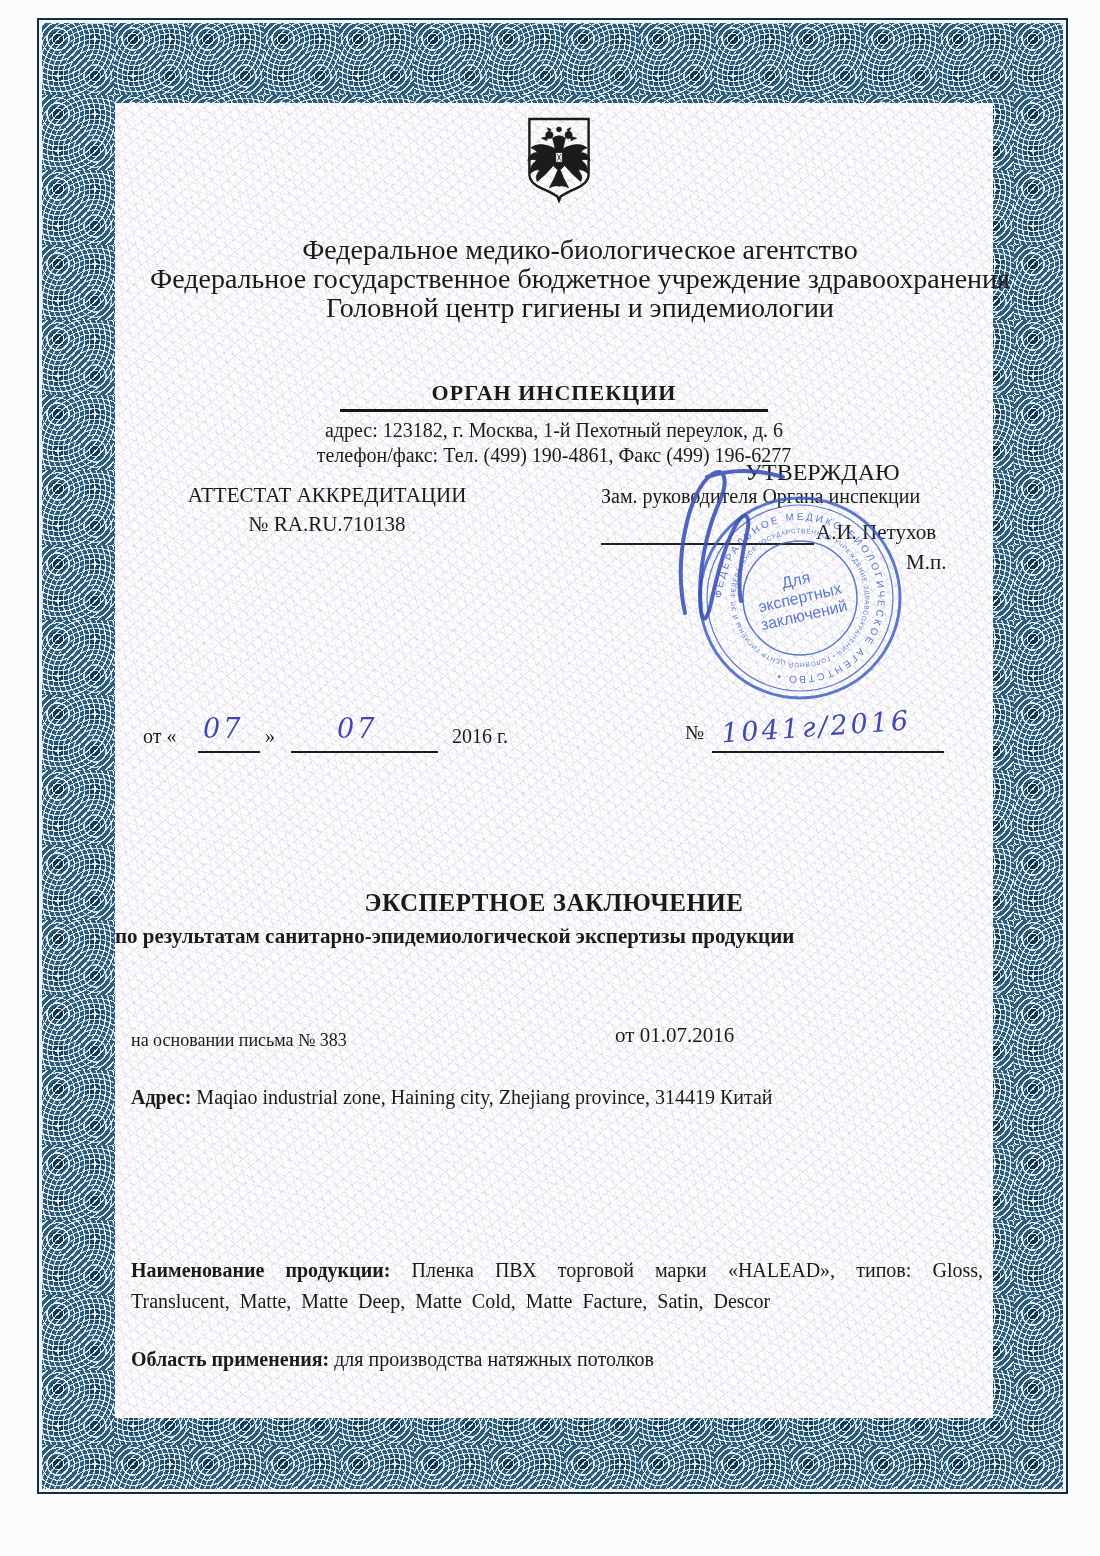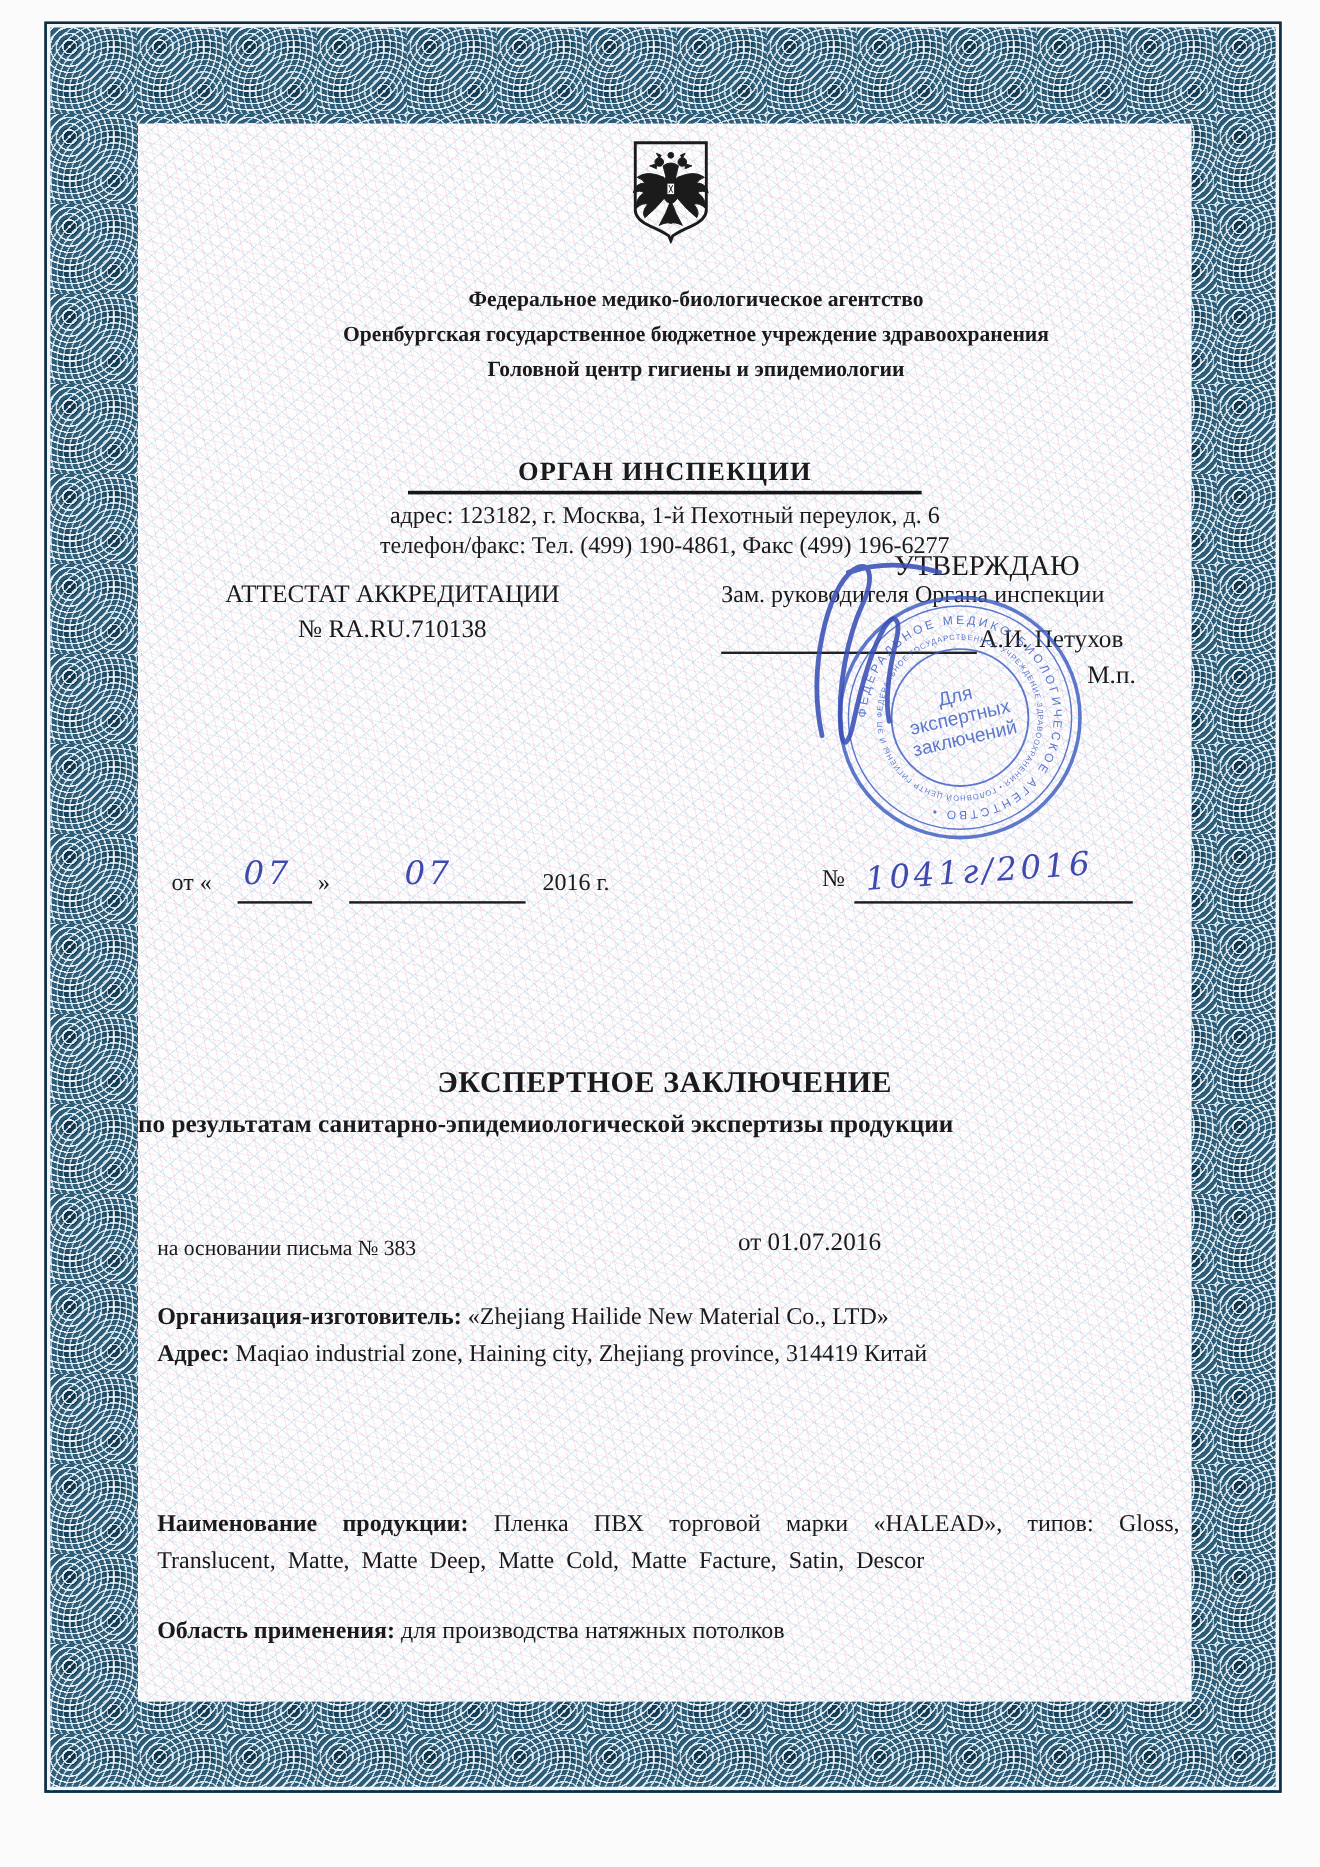--- a/index.html
+++ b/index.html
@@ -31,21 +31,21 @@
       repeating-linear-gradient(78deg,  rgba(233,150,185,0.20) 0 1px, transparent 1px 8px),
       repeating-linear-gradient(12deg,  rgba(233,150,185,0.16) 0 1px, transparent 1px 8px),
       repeating-linear-gradient(40deg,  rgba(120,185,215,0.22) 0 1px, transparent 1px 10px),
       repeating-linear-gradient(-40deg, rgba(120,185,215,0.22) 0 1px, transparent 1px 10px);
   }
 
   .abs { position:absolute; }
 
   .coat { left:408px; top:12px; width:72px; height:88px; }
 
-  .hdr { left:0; top:132px; width:930px; font-weight:bold; font-size:18px; line-height:29px; text-align:center; }
+  .hdr { left:0; top:132px; width:930px; font-weight:normal; font-size:28px; line-height:29px; text-align:center; }
 
   .organ-block { left:0; top:241px; width:878px; text-align:center; }
   .organ-title { display:inline-block; font-weight:bold; font-size:22px; letter-spacing:1px;
                  padding:0 92px 3px 92px; border-bottom:3px solid #161616;margin-top:36px; }
   .organ-addr  { font-size:20px; margin-top:6px; line-height:25px; }
 
   .attestat { left:62px; top:378px; width:300px; text-align:center; font-size:21px; line-height:29px; }
 
   .approve-label { left:630px; top:356px; font-size:24px; font-weight:bold; font-weight:normal; }
   .approver-role { left:486px; top:382px; font-size:20px; }
@@ -94,21 +94,21 @@
         <path d="M38 40 Q20 32 10 40 Q16 42 18 46 Q8 46 6 56 Q13 53 17 56 Q8 62 9 72 Q16 66 21 68 Q14 76 18 82 Q28 74 38 62 Z"></path>
         <path d="M52 40 Q70 32 80 40 Q74 42 72 46 Q82 46 84 56 Q77 53 73 56 Q82 62 81 72 Q74 66 69 68 Q76 76 72 82 Q62 74 52 62 Z"></path>
         <path d="M45 64 Q40 78 33 90 Q41 86 45 88 Q49 86 57 90 Q50 78 45 64 Z"></path>
         <rect x="41" y="46" width="8" height="12" fill="#fdfdfe" stroke-width="1"></rect>
         <path d="M43 48 l4 8 M47 48 l-4 8" stroke-width="1" fill="none"></path>
       </g>
     </svg>
 
     <div class="abs hdr">
       <div>Федеральное медико-биологическое агентство</div>
-      <div>Оренбургская государственное бюджетное учреждение здравоохранения</div>
+      <div>Федеральное государственное бюджетное учреждение здравоохранения</div>
       <div>Головной центр гигиены и эпидемиологии</div>
     </div>
 
     <div class="abs organ-block">
       <span class="organ-title">ОРГАН ИНСПЕКЦИИ</span>
       <div class="organ-addr">адрес: 123182, г. Москва, 1-й Пехотный переулок, д. 6</div>
       <div class="organ-addr" style="margin-top:0;">телефон/факс: Тел. (499) 190-4861,  Факс (499) 196-6277</div>
     </div>
 
     <div class="abs attestat">
@@ -161,21 +161,20 @@
     <span class="fill-line" style="left:597px; top:648px; width:232px;"></span>
     <span class="handwritten" style="left:606px; top:608px; transform:rotate(-4deg);">1041г/2016</span>
 
     <div class="abs main-title">ЭКСПЕРТНОЕ ЗАКЛЮЧЕНИЕ</div>
     <div class="abs main-subtitle">по результатам санитарно-эпидемиологической экспертизы продукции</div>
 
     <div class="abs basis-left">на основании письма № 383</div>
     <div class="abs basis-right">от 01.07.2016</div>
 
     <div class="abs para manufacturer-block">
-      <div><b>Организация-изготовитель:</b> <span>«Zhejiang Hailide New Material Co., LTD»</span></div>
       <div><b>Адрес:</b> <span>Maqiao industrial zone, Haining city, Zhejiang province, 314419 Китай</span></div>
     </div>
 
 
     <div class="abs para product-block">
       <b>Наименование продукции:</b> <span>Пленка ПВХ торговой марки «HALEAD», типов: Gloss, Translucent, Matte, Matte Deep, Matte Cold, Matte Facture, Satin, Descor</span>
     </div>
 
     <div class="abs para application-block">
       <b>Область применения:</b> <span>для производства натяжных потолков</span>

